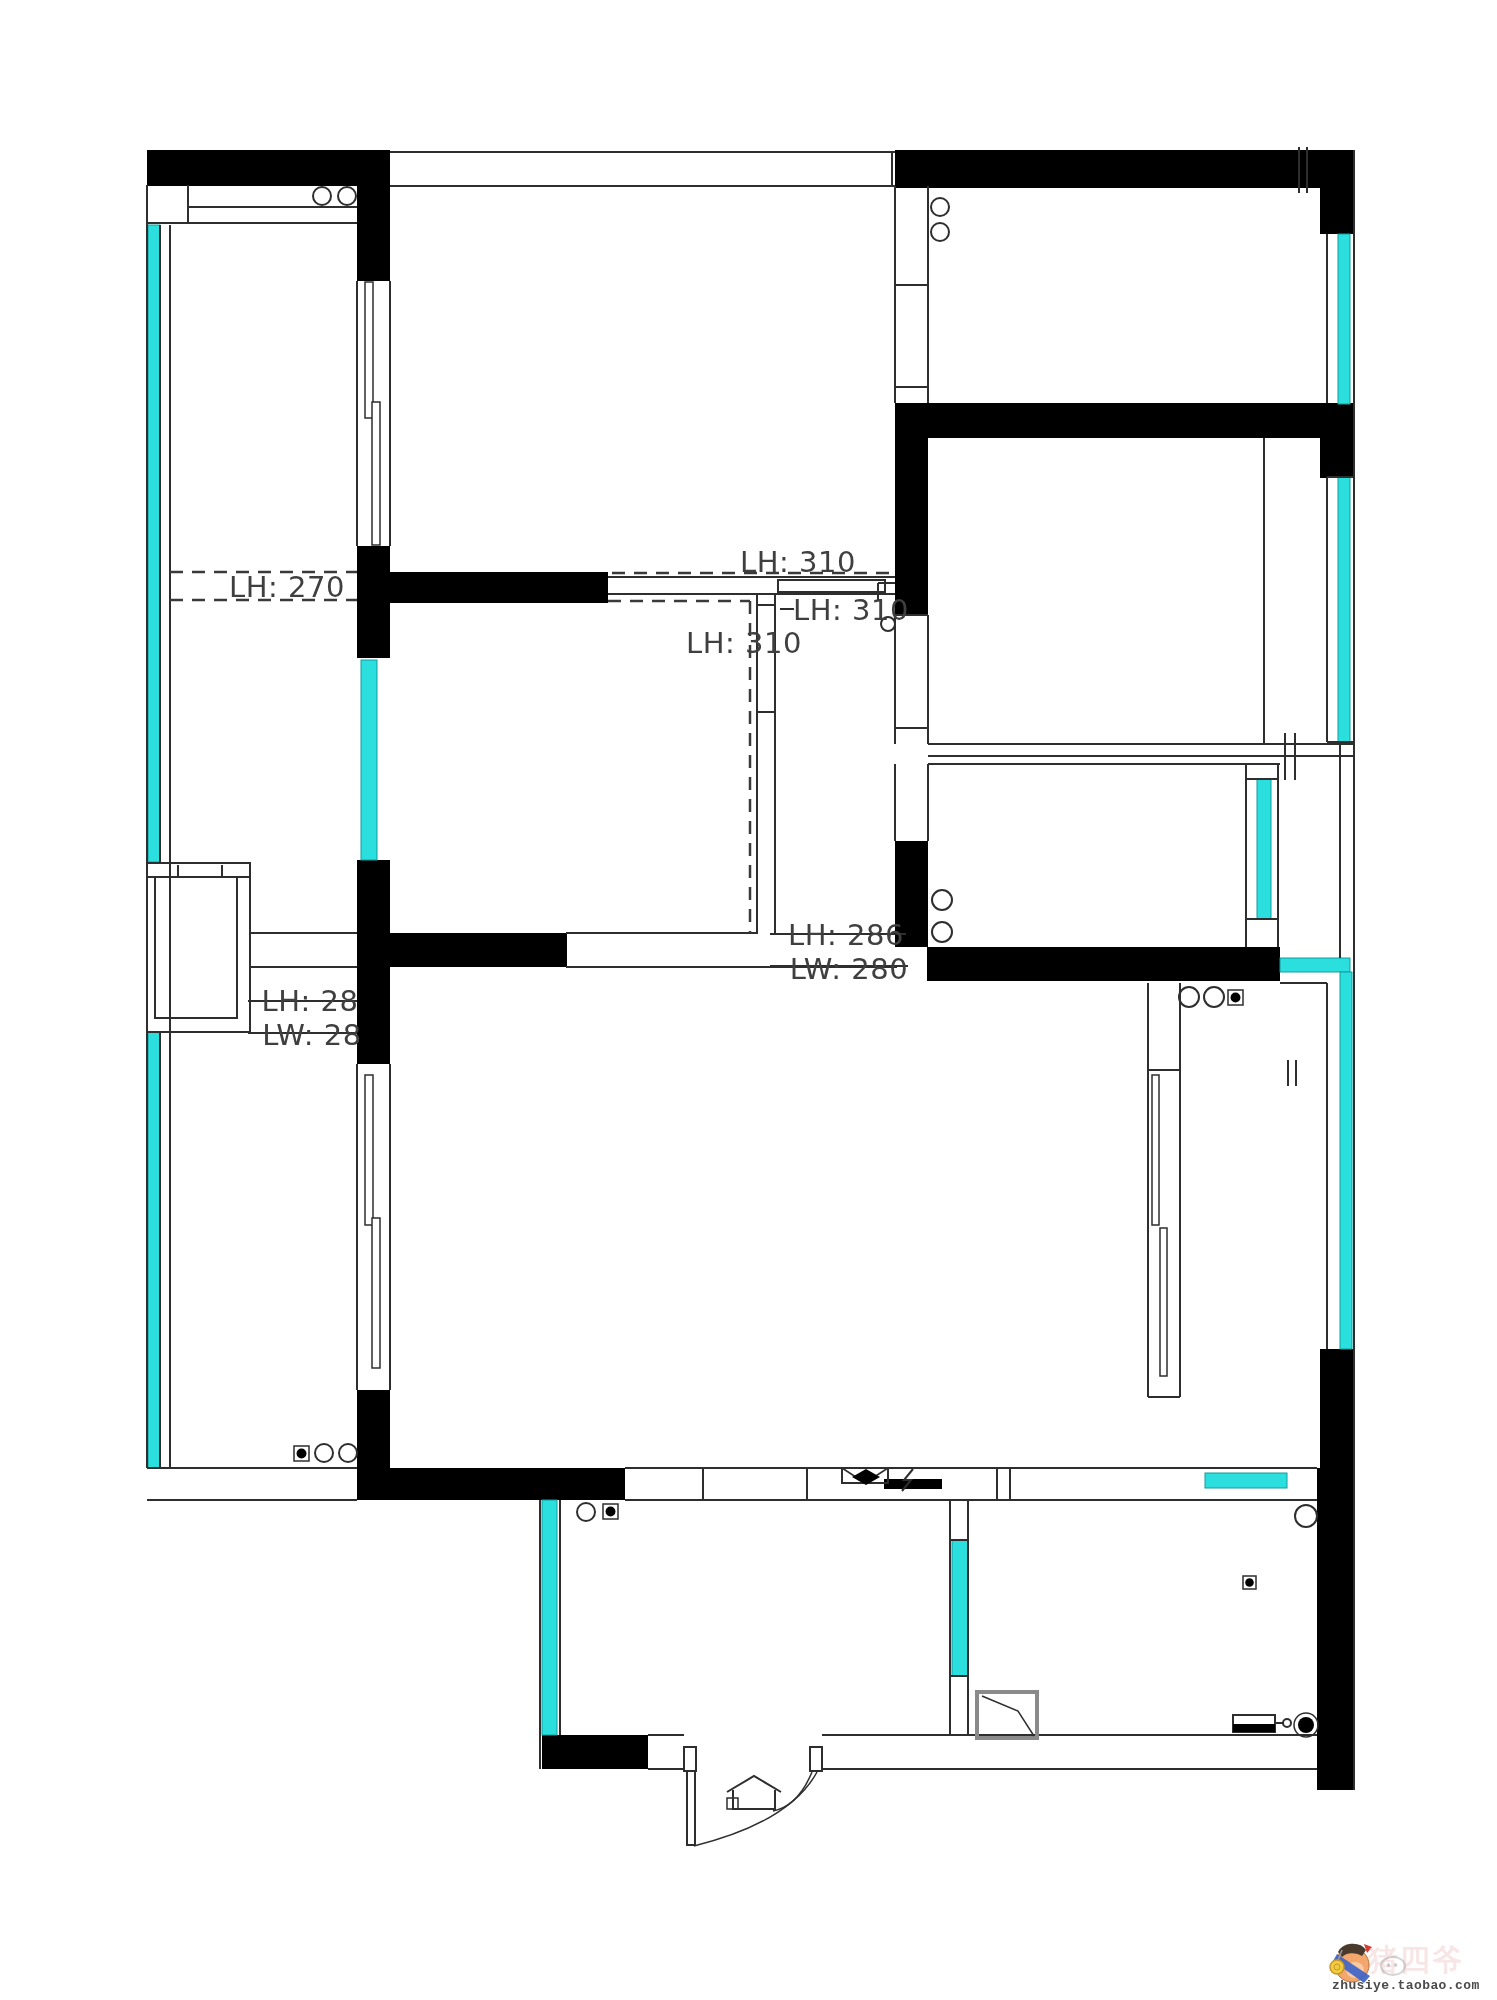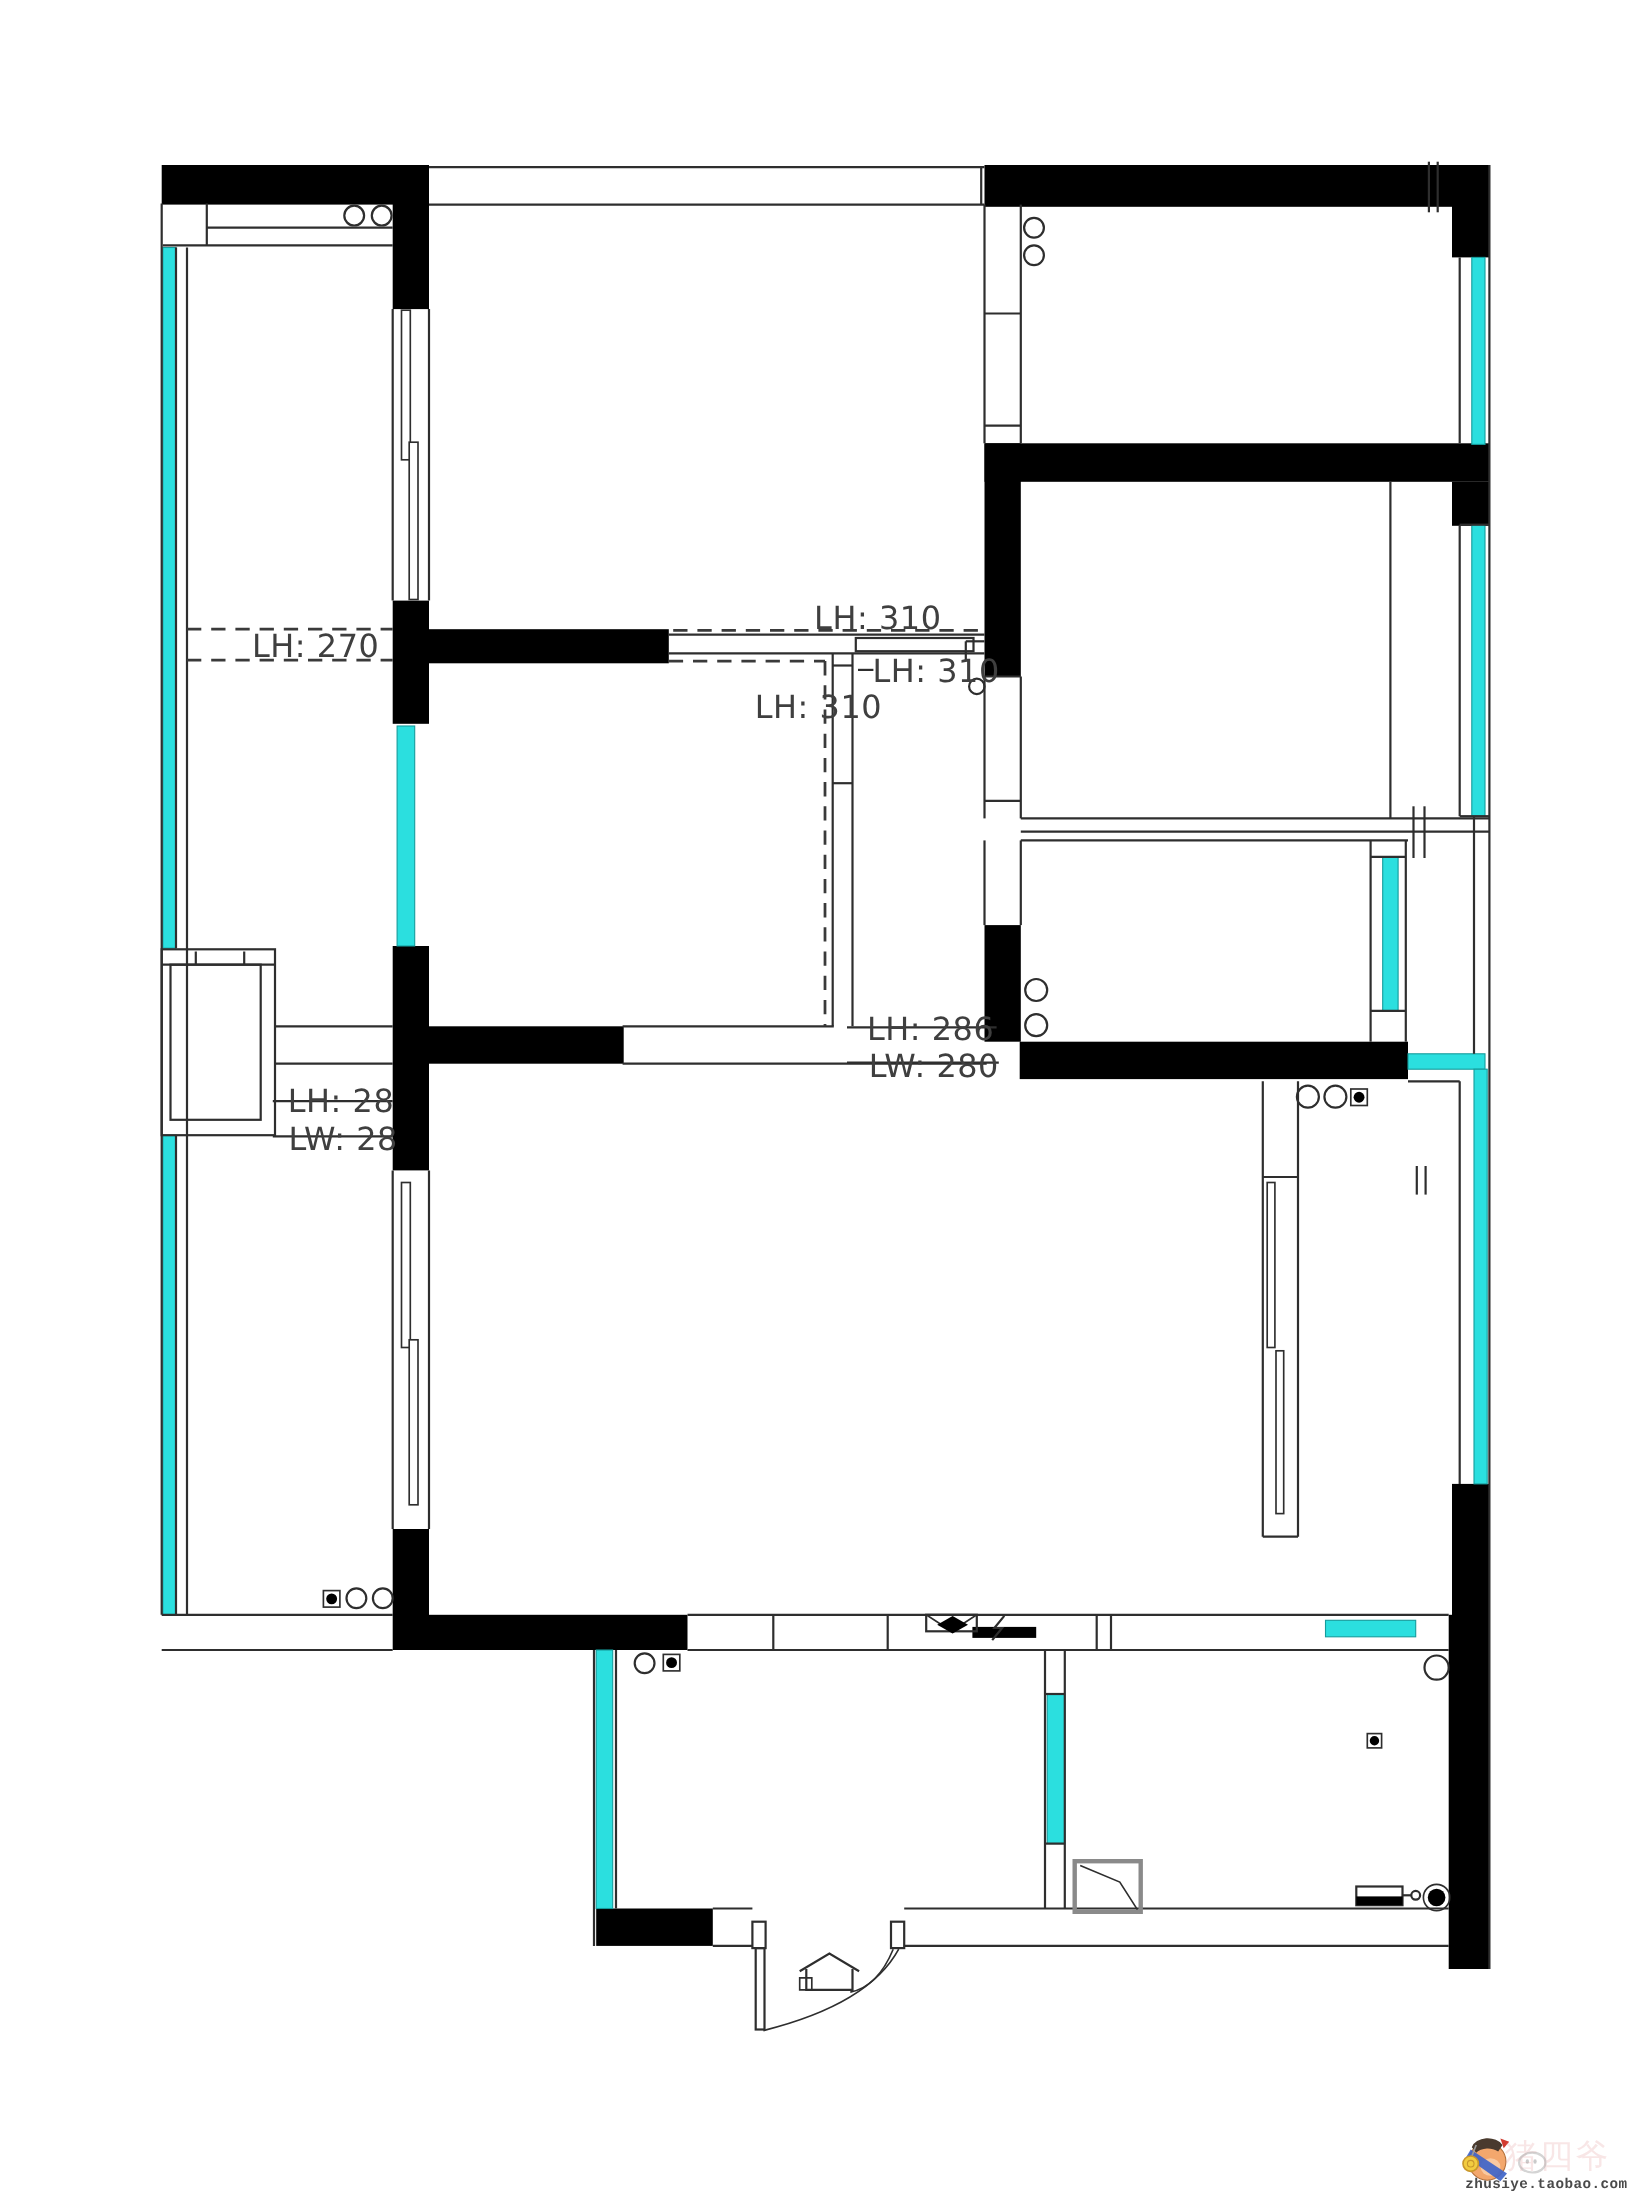--- a/index.html
+++ b/index.html
@@ -2,21 +2,21 @@
 <html><head>
 <meta charset="utf-8">
 <style>
   html,body{margin:0;padding:0;background:#ffffff;}
   .stage{position:relative;width:1497px;height:2000px;background:#fff;overflow:hidden;
          font-family:"DejaVu Sans",sans-serif;text-align:right;}
   svg{display:block;}
   .dim-label{font-family:"DejaVu Sans","Liberation Sans",sans-serif;}
   .watermark{position:absolute;left:1318px;top:1934px;width:175px;height:64px;}
   .wm-pig{position:absolute;left:10px;top:2px;}
-  .wm-faint{position:absolute;left:50px;top:6px;font-size:30px;font-weight:400;
+  .wm-faint{position:absolute;left:50px;top:6px;font-size:30px;font-weight:700;
             color:rgba(224,140,140,0.22);letter-spacing:2px;white-space:nowrap;}
   .wm-nose{position:absolute;left:62px;top:22px;width:22px;height:16px;border:2px solid rgba(160,160,160,0.45);
            border-radius:50%;}
   .wm-nose::before,.wm-nose::after{content:"";position:absolute;top:5px;width:3px;height:4px;
            background:rgba(150,150,150,0.5);border-radius:50%;}
   .wm-nose::before{left:5px;} .wm-nose::after{left:12px;}
   .wm-text{position:absolute;left:14px;top:44px;font-size:13px;font-weight:700;color:#4a4a4a;
            letter-spacing:0.4px;white-space:nowrap;font-family:Liberation Mono, monospace;}
 </style>
 </head>

